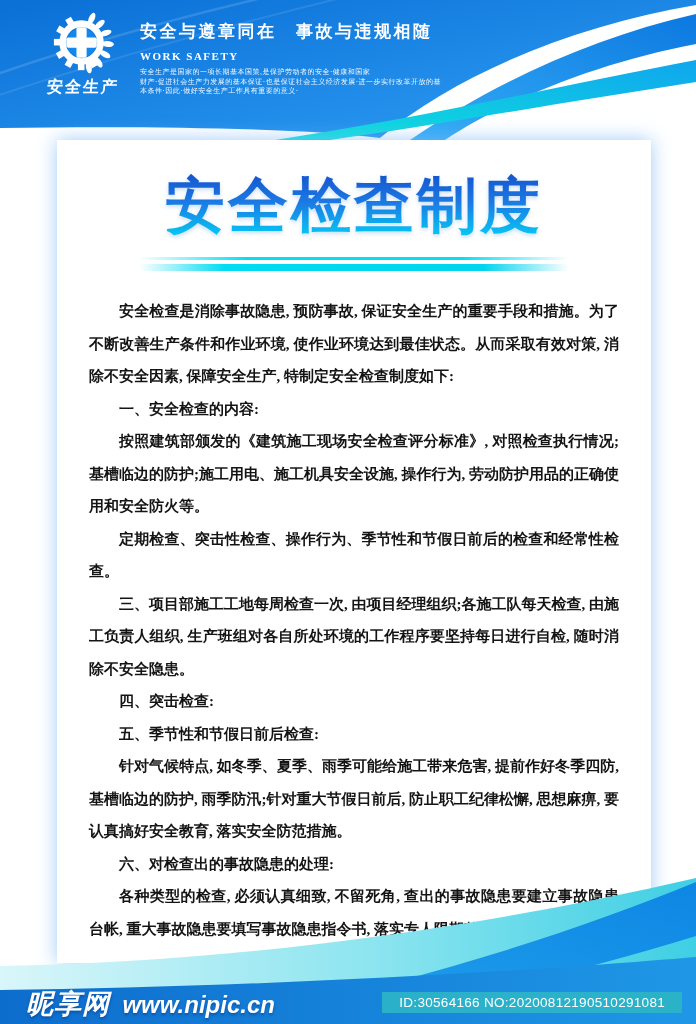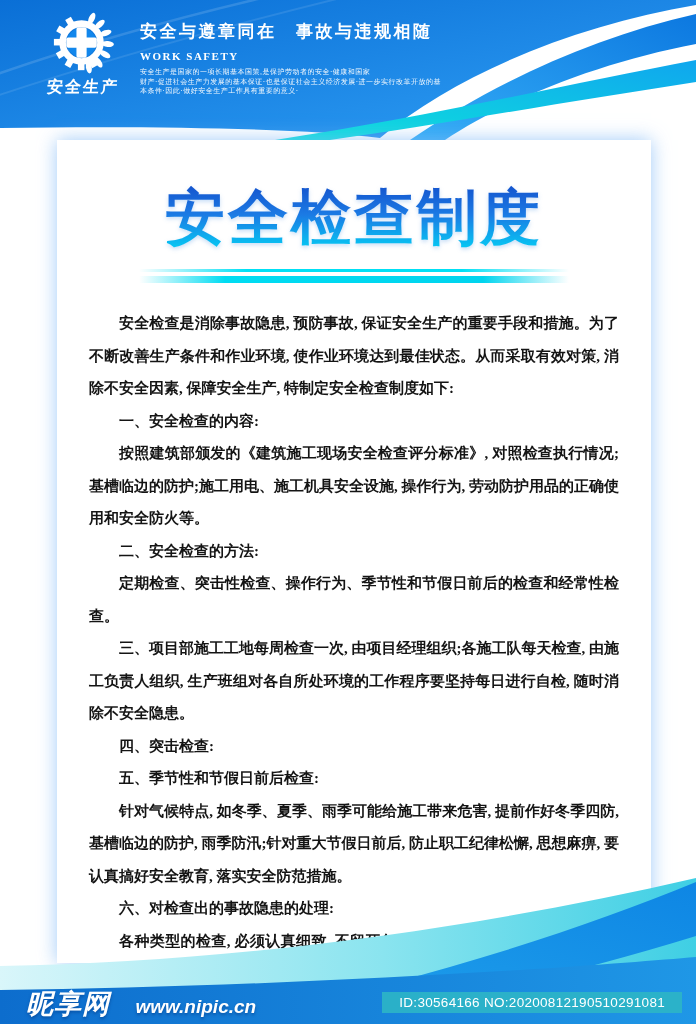--- a/index.html
+++ b/index.html
@@ -10,38 +10,38 @@
   .header svg{position:absolute;left:0;top:0;}
   .logo{position:absolute;left:44px;top:12px;width:78px;text-align:center;color:#fff;}
   .logo svg{position:static;display:block;margin:0 auto;}
   .logo-label{font-size:16px;font-weight:800;letter-spacing:2px;transform:skewX(-6deg);margin-top:1px;}
   .head-text{position:absolute;left:140px;top:20px;color:#fff;width:420px;}
   .slogan{font-size:17px;font-weight:800;letter-spacing:2.5px;font-family:"Liberation Serif","DejaVu Serif",serif;}
   .work-safety{font-size:11px;font-weight:700;letter-spacing:1.5px;margin-top:7px;font-family:Liberation Serif, serif;}
   .fine-print{margin-top:5px;font-size:7px;line-height:9.5px;color:rgba(255,255,255,.95);letter-spacing:.5px;}
   
   .card{position:absolute;left:57px;top:140px;width:594px;height:823px;background:#ffffff;
-        box-shadow:0 0 18px rgba(130,185,245,.75);padding:16px 32px;box-sizing:border-box;}
+        box-shadow:0 0 18px rgba(130,185,245,.75);padding:4px 32px;box-sizing:border-box;}
   .doc-title{margin-top:22px;text-align:center;font-size:60px;font-weight:900;letter-spacing:3px;
         background:linear-gradient(180deg,#1453cd 8%,#1b7ae4 45%,#03d2f5 92%);
         -webkit-background-clip:text;background-clip:text;color:transparent;
         filter:drop-shadow(0 2px 2px rgba(30,120,220,.25));}
   .title-underline{width:430px;margin:10px auto 0;}
   .title-underline .l1{height:3px;background:linear-gradient(90deg,rgba(0,229,245,0) 0%,#00e0f5 25%,#00e0f5 75%,rgba(0,229,245,0) 100%);}
   .title-underline .l2{height:7px;margin-top:4px;background:linear-gradient(90deg,rgba(0,229,245,0) 0%,#00dcf2 20%,#00d4ee 80%,rgba(0,229,245,0) 100%);}
   .doc-body{margin-top:24px;font-family:"Liberation Serif","DejaVu Serif",serif;
         font-size:15px;line-height:32.5px;font-weight:700;color:#141414;}
   .doc-body p{margin:0;text-indent:2em;text-align:justify;}
   
   .bottom{position:absolute;left:0;top:870px;width:696px;height:154px;}
   .bottom svg{position:absolute;left:0;top:0;}
   .watermark{position:absolute;left:26px;top:116px;color:#fff;font-style:italic;font-weight:800;
         text-shadow:0 2px 3px rgba(0,55,130,.55);white-space:nowrap;}
   .watermark .wm-cn{font-size:27px;letter-spacing:1px;}
-  .watermark .wm-url{font-size:19px;margin-left:21px;}
+  .watermark .wm-url{font-size:24px;margin-left:8px;}
   .id-badge{position:absolute;right:14px;top:122px;background:rgba(44,180,199,.92);color:#fff;
         font-size:13.5px;padding:3px 17px;letter-spacing:.3px;}
 </style>
 </head>
 <body>
 
 <div class="page">
 
   <div class="header">
     <svg width="696" height="140" viewBox="0 0 696 140" preserveAspectRatio="none">
@@ -109,21 +109,20 @@
   <div class="card">
     <div class="doc-title">安全检查制度</div>
     <div class="title-underline">
       <div class="l1"></div>
       <div class="l2"></div>
     </div>
     <div class="doc-body">
         <p>安全检查是消除事故隐患, 预防事故, 保证安全生产的重要手段和措施。为了不断改善生产条件和作业环境, 使作业环境达到最佳状态。从而采取有效对策, 消除不安全因素, 保障安全生产, 特制定安全检查制度如下:</p>
         <p>一、安全检查的内容:</p>
         <p>按照建筑部颁发的《建筑施工现场安全检查评分标准》, 对照检查执行情况;基槽临边的防护;施工用电、施工机具安全设施, 操作行为, 劳动防护用品的正确使用和安全防火等。</p>
-        <p>二、安全检查的方法:</p>
         <p>定期检查、突击性检查、操作行为、季节性和节假日前后的检查和经常性检查。</p>
         <p>三、项目部施工工地每周检查一次, 由项目经理组织;各施工队每天检查, 由施工负责人组织, 生产班组对各自所处环境的工作程序要坚持每日进行自检, 随时消除不安全隐患。</p>
         <p>四、突击检查:</p>
         <p>五、季节性和节假日前后检查:</p>
         <p>针对气候特点, 如冬季、夏季、雨季可能给施工带来危害, 提前作好冬季四防, 基槽临边的防护, 雨季防汛;针对重大节假日前后, 防止职工纪律松懈, 思想麻痹, 要认真搞好安全教育, 落实安全防范措施。</p>
         <p>六、对检查出的事故隐患的处理:</p>
         <p>各种类型的检查, 必须认真细致, 不留死角, 查出的事故隐患要建立事故隐患台帐, 重大事故隐患要填写事故隐患指令书, 落实专人限期整改。</p>
       </div>
   </div>
 

